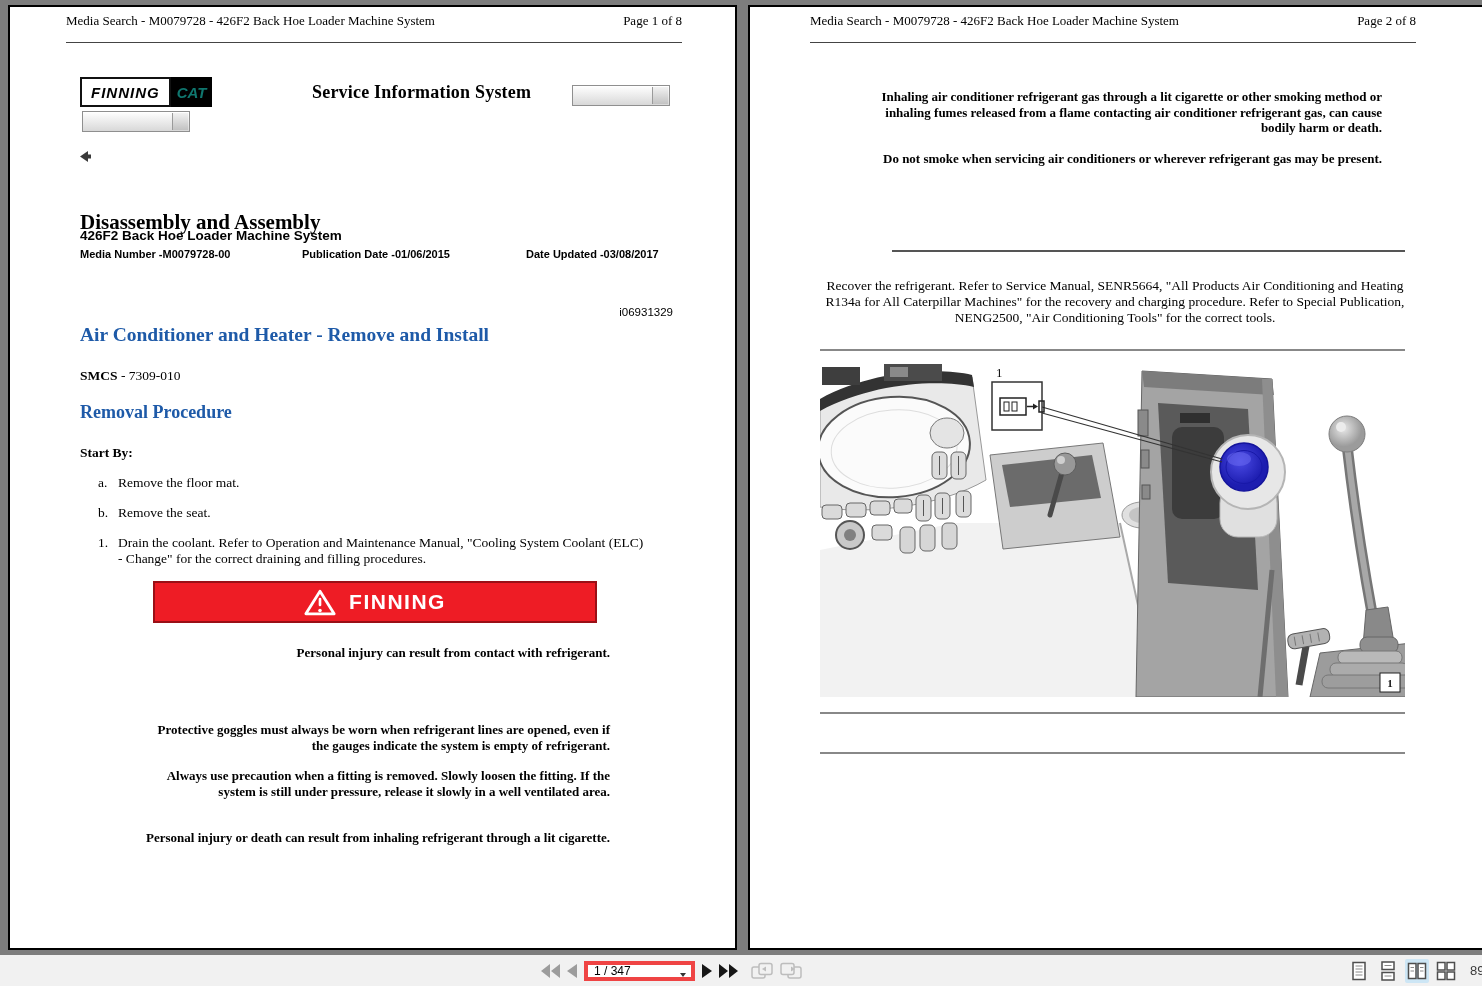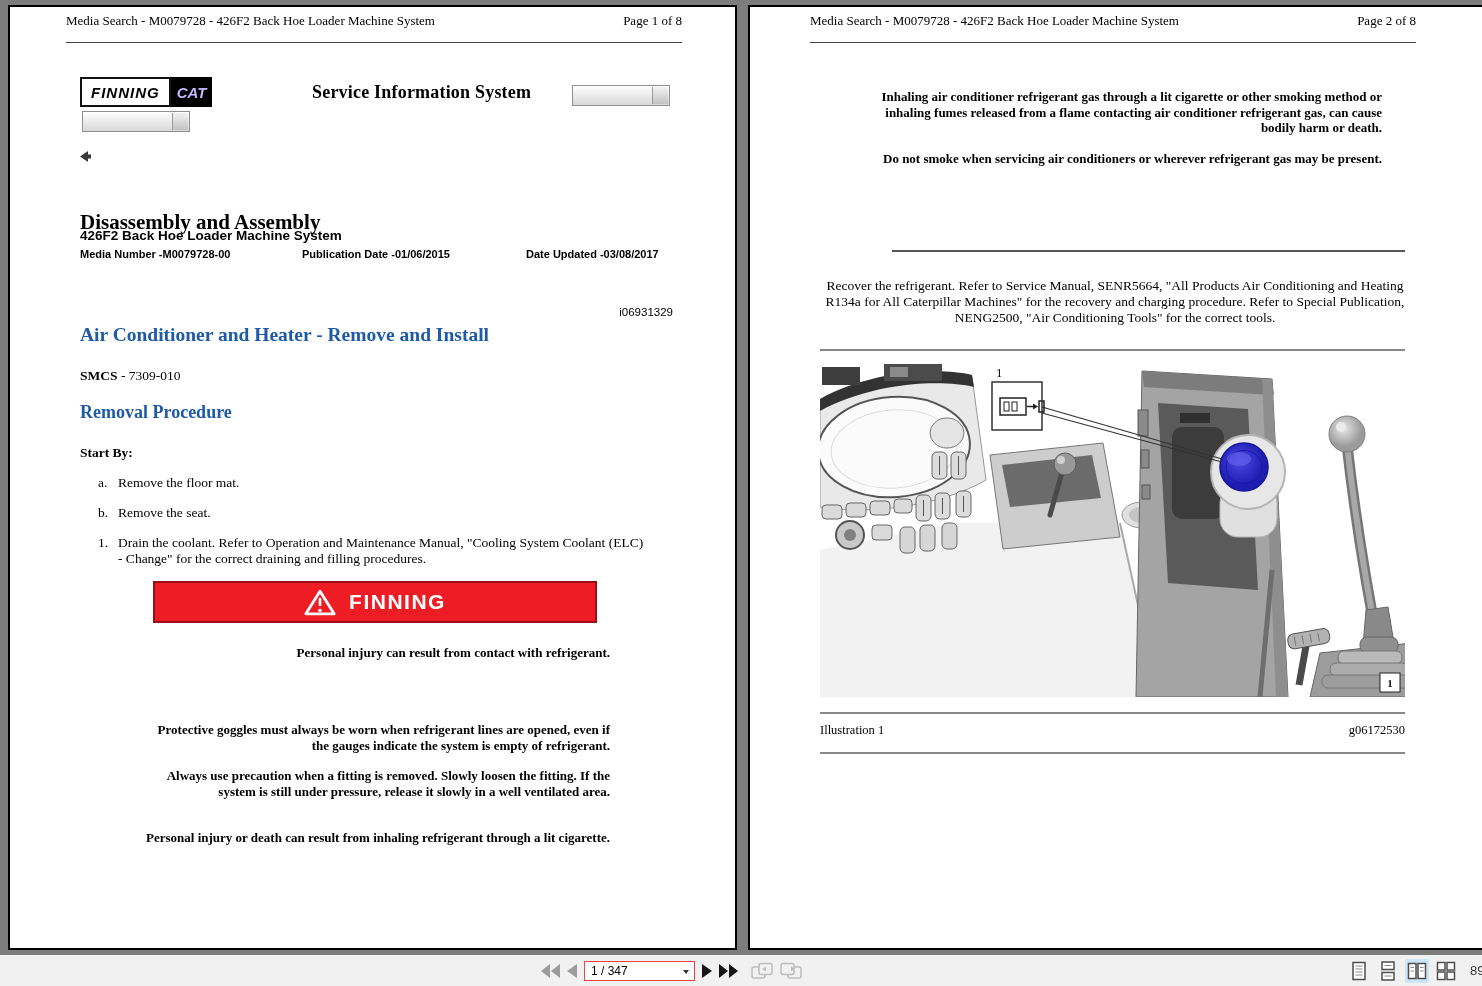--- a/index.html
+++ b/index.html
@@ -16,21 +16,21 @@
   .pg-header{position:absolute;display:flex;justify-content:space-between;
              font-size:13px;line-height:18px;border-bottom:1px solid #444;padding-bottom:12px;}
   #page1 .pg-header{top:5px;left:56px;width:616px;}
   #page2 .pg-header{top:5px;left:60px;width:606px;}
 
   
   .logo{display:flex;align-items:stretch;}
   .logo-finning{display:flex;align-items:center;background:#fff;border:2px solid #111;
                 font-family:"Liberation Sans",sans-serif;font-weight:bold;font-style:italic;
                 font-size:15px;letter-spacing:1px;padding:0 9px;}
-  .logo-cat{display:flex;align-items:center;background:#000;color:#c4b5fd;
+  .logo-cat{display:flex;align-items:center;background:#000;color:#0f766e;
             font-family:"Liberation Sans",sans-serif;font-weight:bold;font-size:15px;
             font-style:italic;padding:0 6px;}
 
   .sis-title{font-weight:bold;font-size:18px;letter-spacing:.2px;}
 
   .combo{position:absolute;border:1px solid #8f8f8f;background:linear-gradient(#ffffff,#d8d8d8);
          box-shadow:inset 0 1px 0 #fff;}
   .combo .combo-btn{position:absolute;right:1px;top:1px;bottom:1px;width:15px;
          background:linear-gradient(#f2f2f2,#c2c2c2);border-left:1px solid #9a9a9a;}
 
@@ -55,21 +55,21 @@
 
   .rule{position:absolute;background:#555;height:2px;}
   .rule-lt{position:absolute;background:#888;height:2px;}
 
   .caption-row{position:absolute;display:flex;justify-content:space-between;font-size:12.5px;}
 
   
   #toolbar{position:absolute;left:0;top:955px;width:1482px;height:31px;background:#f1f1f1;}
   .navgroup{position:absolute;left:541px;top:0;height:31px;display:flex;align-items:center;gap:7px;}
   .navbtn{display:flex;align-items:center;justify-content:center;cursor:default;}
-  .page-combo{width:111px;height:20px;border:1px solid #ef4444;background:#fff;display:flex;
+  .page-combo{width:111px;height:20px;border:4px solid #ef4444;background:#fff;display:flex;
               align-items:center;font-family:"Liberation Sans",sans-serif;font-size:12px;
               padding-left:6px;box-sizing:border-box;position:relative;}
   .page-combo .dd{position:absolute;right:5px;top:8px;width:0;height:0;
               border-left:3.5px solid transparent;border-right:3.5px solid transparent;
               border-top:4px solid #333;}
   .rightgroup{position:absolute;left:1347px;top:0;height:31px;display:flex;align-items:center;gap:5px;}
   .layout-btn{padding:2px 2px;display:flex;align-items:center;}
   .layout-btn.selected{background:#cde6f5;border-radius:2px;}
   .zoom-txt{font-family:"Liberation Sans",sans-serif;font-size:13px;color:#3a3a3a;margin-left:7px;}
 </style>
@@ -271,24 +271,20 @@
         <rect x="518" y="296" width="64" height="13" rx="6" fill="#b9b9b9" stroke="#777"></rect>
         <rect x="510" y="308" width="78" height="13" rx="6" fill="#ababab" stroke="#777"></rect>
         <rect x="502" y="320" width="92" height="13" rx="6" fill="#9d9d9d" stroke="#777"></rect>
 
         <rect x="560" y="318" width="20" height="19" fill="#fff" stroke="#222"></rect>
         <text x="570" y="332" text-anchor="middle" font-size="11" font-weight="bold" fill="#111">1</text>
       </svg>
     </div>
 
     <div class="rule-lt" style="left:70px;top:705px;width:585px;"></div>
-    <div class="caption-row" style="left:70px;top:716px;width:585px;">
-      <span>Illustration 1</span>
-      <span>g06172530</span>
-    </div>
     <div class="rule-lt" style="left:70px;top:745px;width:585px;"></div>
   </div>
 
   <div id="toolbar">
     <div class="navgroup">
       <span class="navbtn">
         <svg width="19" height="14">
             <polygon points="9,0 9,14 0,7" fill="#9c9c9c"></polygon>
             <polygon points="19,0 19,14 10,7" fill="#9c9c9c"></polygon>
           </svg>

